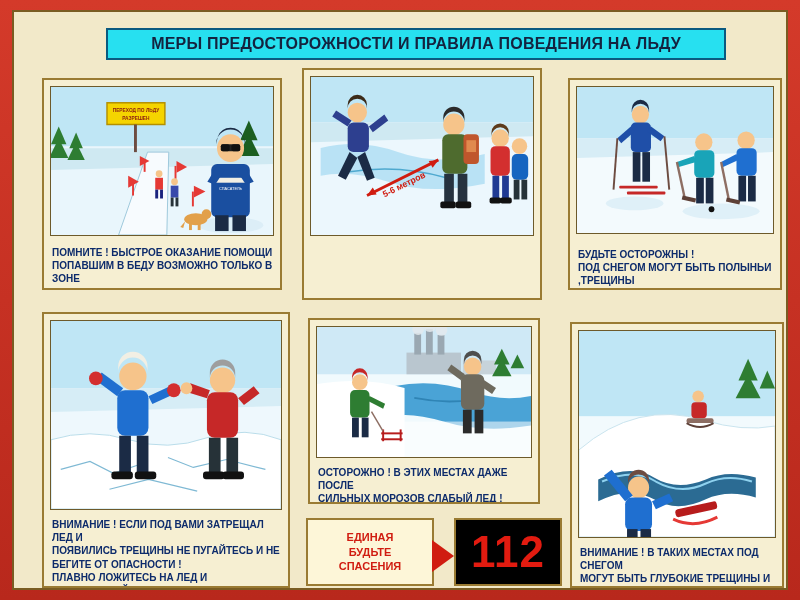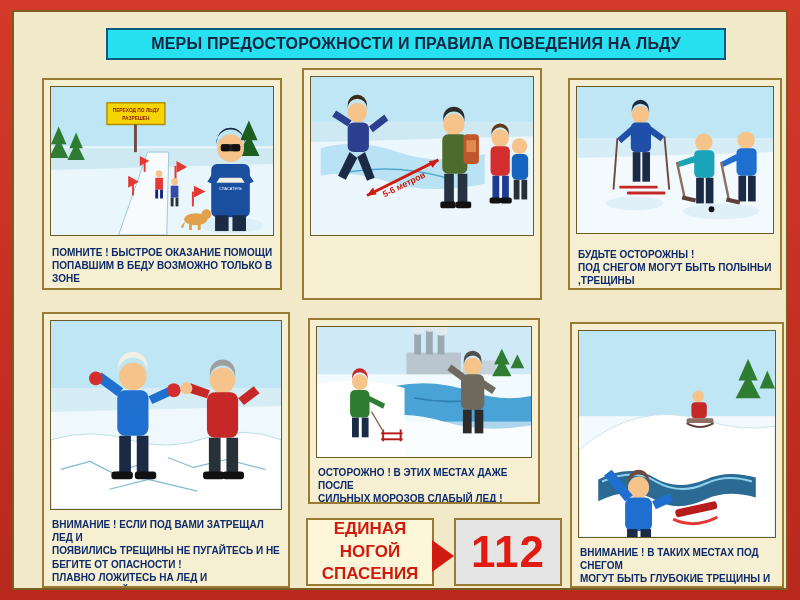--- a/index.html
+++ b/index.html
@@ -74,29 +74,29 @@
   #p6{left:556px;top:310px;width:214px;height:266px;padding-left:40px;}
   #p6 .pic{height:208px;}
   #p6 .cap{top:222px;}
 
   
   .rescue{
     position:absolute;left:292px;top:506px;width:128px;height:68px;
     background:#fdf6d8;border:2px solid #9a7b33;box-sizing:border-box;
     display:flex;flex-direction:column;align-items:center;justify-content:center;
   }
-  .rescue div{font-size:17px;font-weight:bold;color:#d01c10;line-height:1.35;}
+  .rescue div{font-size:11px;font-weight:bold;color:#d01c10;line-height:1.35;}
   .arrow{
     position:absolute;left:418px;top:528px;width:0;height:0;
     border-top:16px solid transparent;border-bottom:16px solid transparent;
     border-left:22px solid #d01c10;
   }
   .num112{
     position:absolute;left:440px;top:506px;width:108px;height:68px;
-    background:#e5e5e5;border:2px solid #9a7b33;box-sizing:border-box;
+    background:#000000;border:2px solid #9a7b33;box-sizing:border-box;
     display:flex;align-items:center;justify-content:center;
   }
   .num112 span{font-size:44px;font-weight:bold;color:#e21b10;letter-spacing:1px;}
 </style>
 </head>
 <body>
 
 <div id="poster">
   <div class="inner">
 
@@ -443,21 +443,21 @@
             <path d="M98 190 q22 10 46 -2" stroke="#e53935" stroke-width="3" fill="none"></path>
           </g>
         </svg>
       </div>
       <div class="cap">ВНИМАНИЕ ! В ТАКИХ МЕСТАХ ПОД СНЕГОМ
 МОГУТ БЫТЬ ГЛУБОКИЕ ТРЕЩИНЫ И РАЗЛОМЫ.</div>
     </div>
 
     <div class="rescue">
       <div>ЕДИНАЯ</div>
-      <div>НОГОЙ</div>
+      <div>БУДЬТЕ</div>
       <div>СПАСЕНИЯ</div>
     </div>
     <div class="arrow"></div>
     <div class="num112">
       <span>112</span>
     </div>
 
   </div>
 </div>
 

